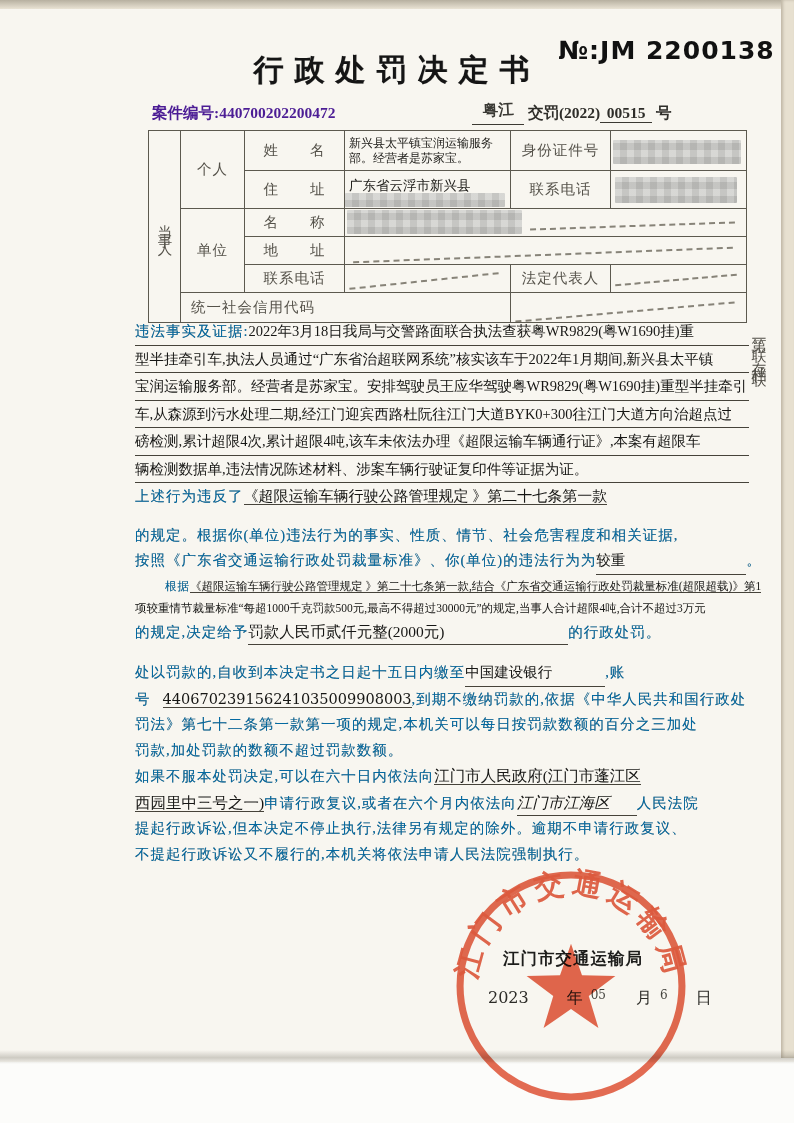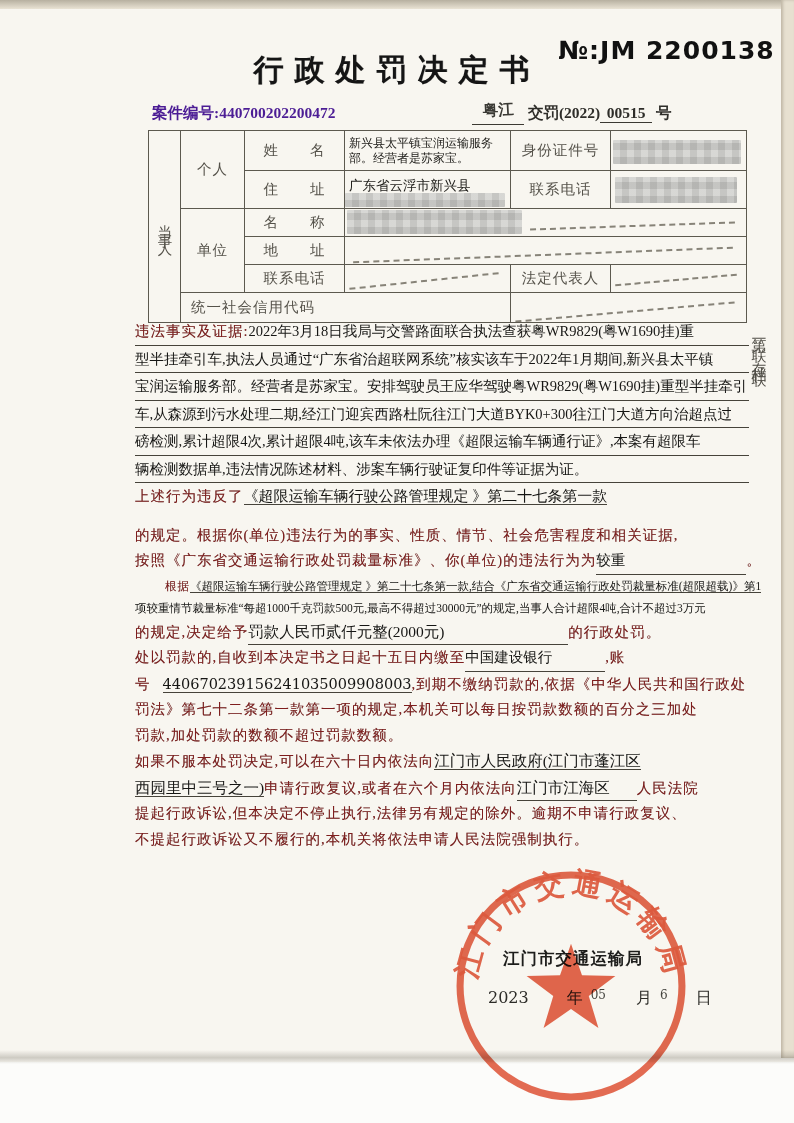--- a/index.html
+++ b/index.html
@@ -37,21 +37,21 @@
   .mosaic{background-image:
       repeating-linear-gradient(0deg, rgba(110,110,108,.20) 0 7px, rgba(190,190,188,.12) 7px 14px),
       repeating-linear-gradient(90deg,#dbdbd8 0 7px,#c7c7c4 7px 14px);
       border-radius:1px;}
   .strike{border-top:2px dashed #878378;height:0;}
 
   
   .bodytext{position:absolute;left:135px;top:318px;width:614px;font-size:14.5px;color:#24231f;}
   .line{line-height:26.5px;white-space:nowrap;}
   .u{border-bottom:1px solid #46433a;}
-  .tpl{color:#7f1d1d;letter-spacing:1px;text-shadow:0 0 .5px rgba(95,92,83,.6);}
+  .tpl{color:#0369a1;letter-spacing:1px;text-shadow:0 0 .5px rgba(95,92,83,.6);}
   .fill{color:#161614;font-weight:500;}
   .b2{margin-top:13px;}
   .b2 .line{line-height:25.5px;}
   .small-line{font-size:11.5px;line-height:22px;white-space:nowrap;}
   .indent{padding-left:30px;}
   .dash-inline{display:inline-block;border-bottom:1px solid #57544b;position:relative;top:-2px;}
   .dash-inline i{display:block;border-top:2px dashed #7b776c;transform:rotate(-1.2deg);}
 
   .copy-strip{position:absolute;left:749px;top:326px;writing-mode:vertical-rl;
               font-size:15px;letter-spacing:5px;color:#504e47;}
@@ -166,26 +166,26 @@
     <div class="line u fill">磅检测,累计超限4次,累计超限4吨,该车未依法办理《超限运输车辆通行证》,本案有超限车</div>
     <div class="line u fill">辆检测数据单,违法情况陈述材料、涉案车辆行驶证复印件等证据为证。</div>
     <div class="line"><span class="tpl">上述行为违反了</span><span class="fill u" style="font-size:15px;">《超限运输车辆行驶公路管理规定 》第二十七条第一款</span></div>
 
     <div class="b2">
       <div class="line tpl">的规定。根据你(单位)违法行为的事实、性质、情节、社会危害程度和相关证据,</div>
       <div class="line"><span class="tpl">按照《广东省交通运输行政处罚裁量标准》、你(单位)的违法行为为</span><span class="fill u" style="min-width:150px;display:inline-block;">较重</span><span class="tpl">。</span></div>
       <div class="small-line indent"><span class="tpl">根据</span><span class="fill u">《超限运输车辆行驶公路管理规定 》第二十七条第一款,结合《广东省交通运输行政处罚裁量标准(超限超载)》第1</span></div>
       <div class="small-line fill">项较重情节裁量标准“每超1000千克罚款500元,最高不得超过30000元”的规定,当事人合计超限4吨,合计不超过3万元</div>
       <div class="line"><span class="tpl">的规定,决定给予</span><span class="fill u" style="font-size:15.5px;min-width:320px;display:inline-block;">罚款人民币贰仟元整(2000元)</span><span class="tpl">的行政处罚。</span></div>
-      <div class="line"><span class="tpl">处以罚款的,自收到本决定书之日起十五日内缴至</span><span class="fill u" style="min-width:140px;display:inline-block;">中国建设银行</span><span class="tpl">,账</span></div>
+      <div class="line"><span class="tpl">处以罚款的,自收到本决定书之日起十五日内缴至</span><span class="fill u" style="min-width:140px;display:inline-block;margin-top:15px;">中国建设银行</span><span class="tpl">,账</span></div>
       <div class="line"><span class="tpl">号</span><span class="fill u" style="font-family:'DejaVu Serif',serif;margin-left:12px;">440670239156241035009908003</span><span class="tpl">,到期不缴纳罚款的,依据《中华人民共和国行政处</span></div>
       <div class="line tpl">罚法》第七十二条第一款第一项的规定,本机关可以每日按罚款数额的百分之三加处</div>
       <div class="line tpl">罚款,加处罚款的数额不超过罚款数额。</div>
       <div class="line"><span class="tpl">如果不服本处罚决定,可以在六十日内依法向</span><span class="fill u" style="font-size:15.5px;">江门市人民政府(江门市蓬江区</span></div>
-      <div class="line"><span class="fill u" style="font-size:15.5px;">西园里中三号之一)</span><span class="tpl">申请行政复议,或者在六个月内依法向</span><span class="fill u" style="font-size:15.5px;min-width:120px;display:inline-block;">江门市江海区</span><span class="tpl">人民法院</span></div>
+      <div class="line"><span class="fill u" style="font-size:15.5px;">西园里中三号之一)</span><span class="tpl">申请行政复议,或者在六个月内依法向</span><span class="fill u" style="font-size:15.5px;min-width:120px;display:inline-block;font-style:italic;">江门市江海区</span><span class="tpl">人民法院</span></div>
       <div class="line tpl">提起行政诉讼,但本决定不停止执行,法律另有规定的除外。逾期不申请行政复议、</div>
       <div class="line tpl">不提起行政诉讼又不履行的,本机关将依法申请人民法院强制执行。</div>
     </div>
   </div>
 
   <div class="agency">江门市交通运输局</div>
 
   <div class="dateline">
     <span class="num">2023</span>
     <span style="margin-left:34px;">年</span>

